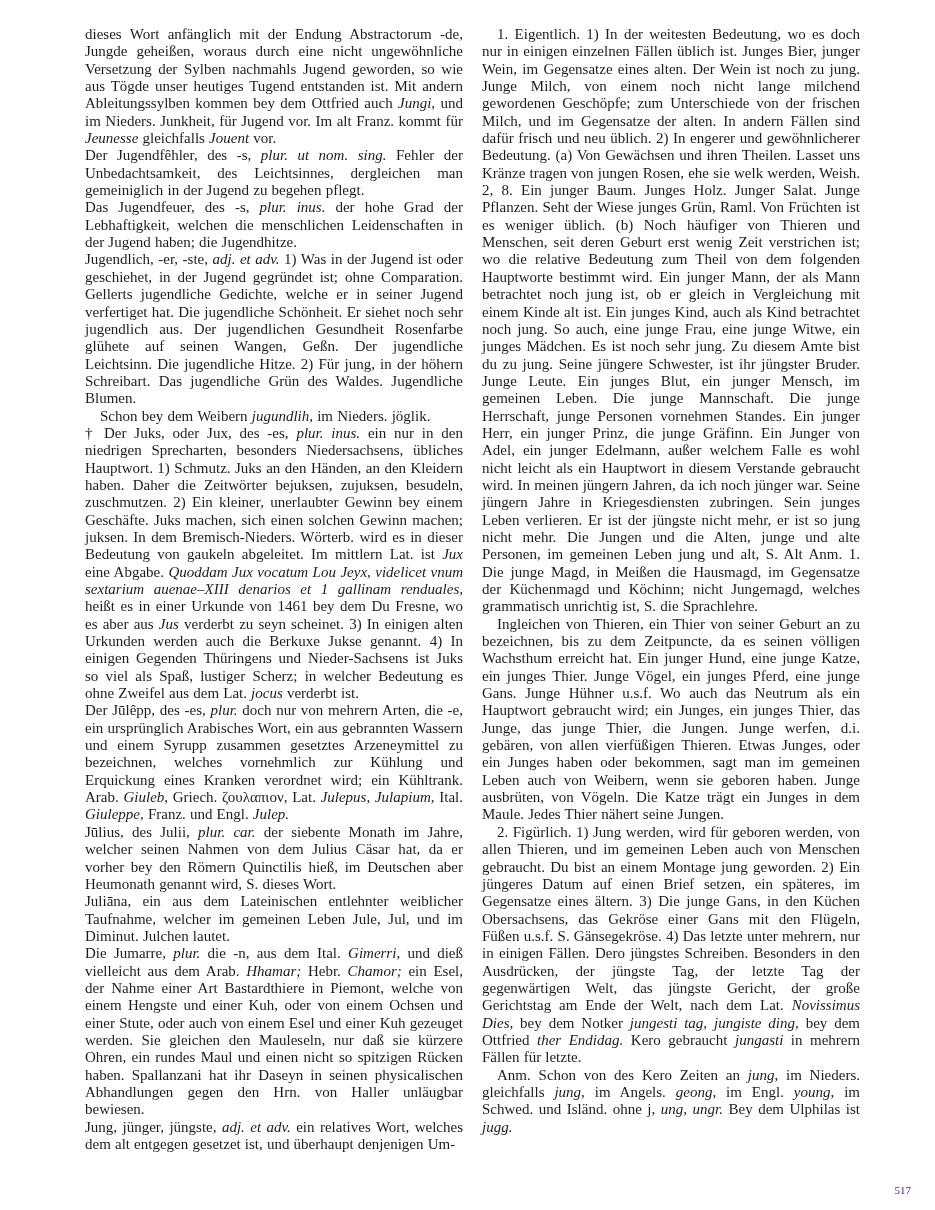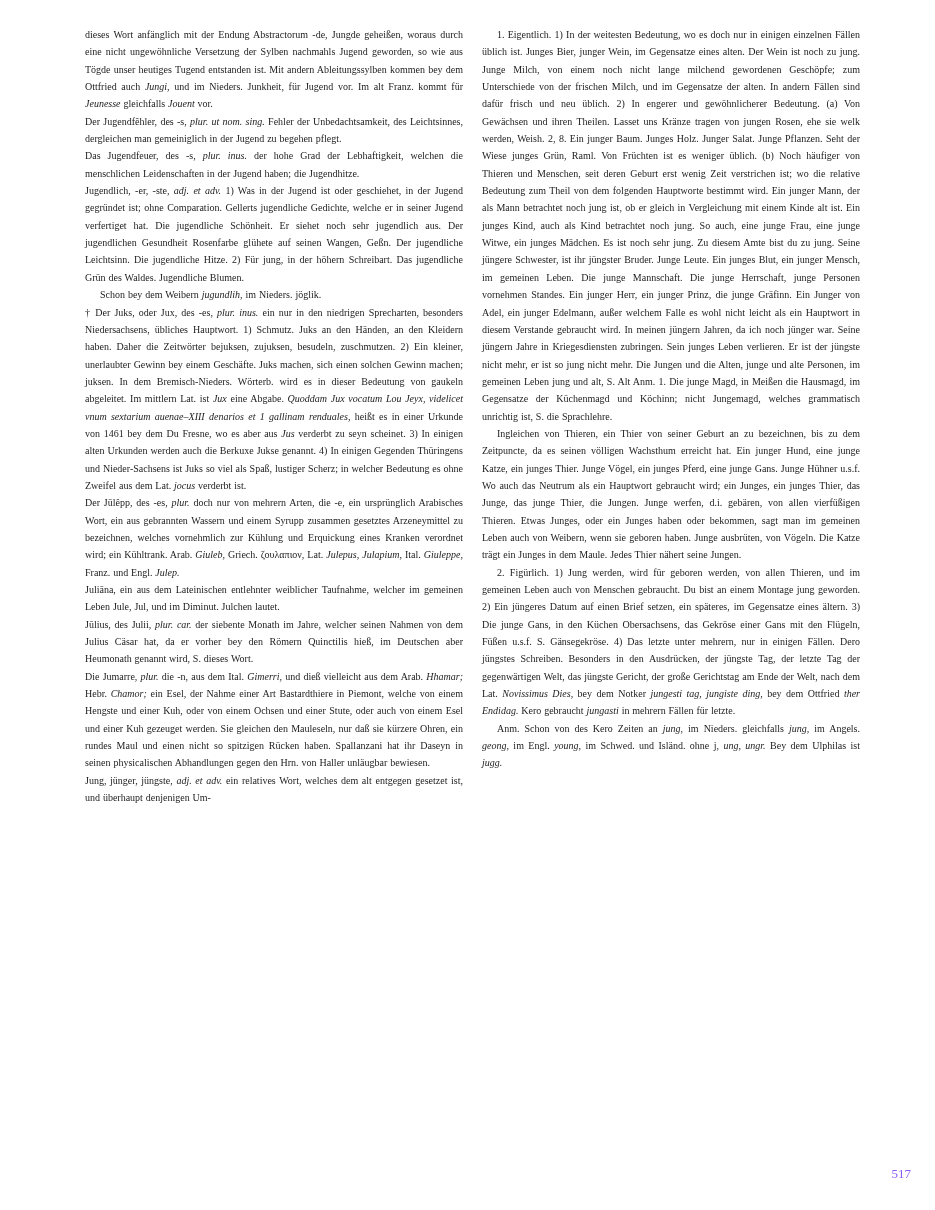--- a/index.html
+++ b/index.html
@@ -20,54 +20,54 @@
     gap: 19px;
     padding: 26px 0 0 85px;
     box-sizing: border-box;
   }
   .col {
     width: 378px;
     flex: 0 0 378px;
   }
   .col p {
     margin: 0;
-    font-size: 10px;
+    font-size: 15px;
     line-height: 17.35px;
     text-align: justify;
     hyphens: auto;
     -webkit-hyphens: auto;
     word-spacing: 0.4px;
   }
   .col p.indent {
     text-indent: 15px;
   }
   .b { font-weight: normal; }
   .i { font-style: italic; }
   .page-number {
     position: absolute;
     right: 24px;
-    bottom: 28px;
-    font-size: 13px;
-    color: #8b5cf6;
+    bottom: 14px;
+    font-size: 11px;
+    color: #4c1d95;
   }
 </style>
 </head>
 <body>
 
 <div class="page">
   <div class="col">
       <p><span>dieses Wort anfänglich mit der Endung Abstractorum -de, Jungde geheißen, woraus durch eine nicht ungewöhnliche Versetzung der Sylben nachmahls Jugend geworden, so wie aus Tögde unser heutiges Tugend entstanden ist. Mit andern Ableitungssylben kommen bey dem Ottfried auch </span><span class="i">Jungi,</span><span> und im Nieders. Junkheit, für Jugend vor. Im alt Franz. kommt für </span><span class="i">Jeunesse</span><span> gleichfalls </span><span class="i">Jouent</span><span> vor.</span></p>
       <p><span class="b">Der Jugendfêhler</span><span>, des -s, </span><span class="i">plur. ut nom. sing.</span><span> Fehler der Unbedachtsamkeit, des Leichtsinnes, dergleichen man gemeiniglich in der Jugend zu begehen pflegt.</span></p>
       <p><span class="b">Das Jugendfeuer</span><span>, des -s, </span><span class="i">plur. inus.</span><span> der hohe Grad der Lebhaftigkeit, welchen die menschlichen Leidenschaften in der Jugend haben; die Jugendhitze.</span></p>
       <p><span class="b">Jugendlich</span><span>, -er, -ste, </span><span class="i">adj. et adv.</span><span> 1) Was in der Jugend ist oder geschiehet, in der Jugend gegründet ist; ohne Comparation. Gellerts jugendliche Gedichte, welche er in seiner Jugend verfertiget hat. Die jugendliche Schönheit. Er siehet noch sehr jugendlich aus. Der jugendlichen Gesundheit Rosenfarbe glühete auf seinen Wangen, Geßn. Der jugendliche Leichtsinn. Die jugendliche Hitze. 2) Für jung, in der höhern Schreibart. Das jugendliche Grün des Waldes. Jugendliche Blumen.</span></p>
       <p class="indent"><span>Schon bey dem Weibern </span><span class="i">jugundlih,</span><span> im Nieders. jöglik.</span></p>
       <p><span>† </span><span class="b">Der Juks</span><span>, oder Jux, des -es, </span><span class="i">plur. inus.</span><span> ein nur in den niedrigen Sprecharten, besonders Niedersachsens, übliches Hauptwort. 1) Schmutz. Juks an den Händen, an den Kleidern haben. Daher die Zeitwörter bejuksen, zujuksen, besudeln, zuschmutzen. 2) Ein kleiner, unerlaubter Gewinn bey einem Geschäfte. Juks machen, sich einen solchen Gewinn machen; juksen. In dem Bremisch-Nieders. Wörterb. wird es in dieser Bedeutung von gaukeln abgeleitet. Im mittlern Lat. ist </span><span class="i">Jux</span><span> eine Abgabe. </span><span class="i">Quoddam Jux vocatum Lou Jeyx, videlicet vnum sextarium auenae–XIII denarios et 1 gallinam renduales,</span><span> heißt es in einer Urkunde von 1461 bey dem Du Fresne, wo es aber aus </span><span class="i">Jus</span><span> verderbt zu seyn scheinet. 3) In einigen alten Urkunden werden auch die Berkuxe Jukse genannt. 4) In einigen Gegenden Thüringens und Nieder-Sachsens ist Juks so viel als Spaß, lustiger Scherz; in welcher Bedeutung es ohne Zweifel aus dem Lat. </span><span class="i">jocus</span><span> verderbt ist.</span></p>
       <p><span class="b">Der Jūlêpp</span><span>, des -es, </span><span class="i">plur.</span><span> doch nur von mehrern Arten, die -e, ein ursprünglich Arabisches Wort, ein aus gebrannten Wassern und einem Syrupp zusammen gesetztes Arzeneymittel zu bezeichnen, welches vornehmlich zur Kühlung und Erquickung eines Kranken verordnet wird; ein Kühltrank. Arab. </span><span class="i">Giuleb,</span><span> Griech. ζουλαπιον, Lat. </span><span class="i">Julepus, Julapium,</span><span> Ital. </span><span class="i">Giuleppe,</span><span> Franz. und Engl. </span><span class="i">Julep.</span></p>
+      <p><span class="b">Jūlius</span><span>, des Julii, </span><span class="i">plur. car.</span><span> der siebente Monath im Jahre, welcher seinen Nahmen von dem Julius Cäsar hat, da er vorher bey den Römern Quinctilis hieß, im Deutschen aber Heumonath genannt wird, S. dieses Wort.</span></p>
       <p><span class="b">Juliāna</span><span>, ein aus dem Lateinischen entlehnter weiblicher Taufnahme, welcher im gemeinen Leben Jule, Jul, und im Diminut. Julchen lautet.</span></p>
-      <p><span class="b">Jūlius</span><span>, des Julii, </span><span class="i">plur. car.</span><span> der siebente Monath im Jahre, welcher seinen Nahmen von dem Julius Cäsar hat, da er vorher bey den Römern Quinctilis hieß, im Deutschen aber Heumonath genannt wird, S. dieses Wort.</span></p>
       <p><span class="b">Die Jumarre</span><span>, </span><span class="i">plur.</span><span> die -n, aus dem Ital. </span><span class="i">Gimerri,</span><span> und dieß vielleicht aus dem Arab. </span><span class="i">Hhamar;</span><span> Hebr. </span><span class="i">Chamor;</span><span> ein Esel, der Nahme einer Art Bastardthiere in Piemont, welche von einem Hengste und einer Kuh, oder von einem Ochsen und einer Stute, oder auch von einem Esel und einer Kuh gezeuget werden. Sie gleichen den Mauleseln, nur daß sie kürzere Ohren, ein rundes Maul und einen nicht so spitzigen Rücken haben. Spallanzani hat ihr Daseyn in seinen physicalischen Abhandlungen gegen den Hrn. von Haller unläugbar bewiesen.</span></p>
       <p><span class="b">Jung</span><span>, jünger, jüngste, </span><span class="i">adj. et adv.</span><span> ein relatives Wort, welches dem alt entgegen gesetzet ist, und überhaupt denjenigen Um-</span></p>
     </div>
   <div class="col">
       <p class="indent"><span>1. Eigentlich. 1) In der weitesten Bedeutung, wo es doch nur in einigen einzelnen Fällen üblich ist. Junges Bier, junger Wein, im Gegensatze eines alten. Der Wein ist noch zu jung. Junge Milch, von einem noch nicht lange milchend gewordenen Geschöpfe; zum Unterschiede von der frischen Milch, und im Gegensatze der alten. In andern Fällen sind dafür frisch und neu üblich. 2) In engerer und gewöhnlicherer Bedeutung. (a) Von Gewächsen und ihren Theilen. Lasset uns Kränze tragen von jungen Rosen, ehe sie welk werden, Weish. 2, 8. Ein junger Baum. Junges Holz. Junger Salat. Junge Pflanzen. Seht der Wiese junges Grün, Raml. Von Früchten ist es weniger üblich. (b) Noch häufiger von Thieren und Menschen, seit deren Geburt erst wenig Zeit verstrichen ist; wo die relative Bedeutung zum Theil von dem folgenden Hauptworte bestimmt wird. Ein junger Mann, der als Mann betrachtet noch jung ist, ob er gleich in Vergleichung mit einem Kinde alt ist. Ein junges Kind, auch als Kind betrachtet noch jung. So auch, eine junge Frau, eine junge Witwe, ein junges Mädchen. Es ist noch sehr jung. Zu diesem Amte bist du zu jung. Seine jüngere Schwester, ist ihr jüngster Bruder. Junge Leute. Ein junges Blut, ein junger Mensch, im gemeinen Leben. Die junge Mannschaft. Die junge Herrschaft, junge Personen vornehmen Standes. Ein junger Herr, ein junger Prinz, die junge Gräfinn. Ein Junger von Adel, ein junger Edelmann, außer welchem Falle es wohl nicht leicht als ein Hauptwort in diesem Verstande gebraucht wird. In meinen jüngern Jahren, da ich noch jünger war. Seine jüngern Jahre in Kriegesdiensten zubringen. Sein junges Leben verlieren. Er ist der jüngste nicht mehr, er ist so jung nicht mehr. Die Jungen und die Alten, junge und alte Personen, im gemeinen Leben jung und alt, S. Alt Anm. 1. Die junge Magd, in Meißen die Hausmagd, im Gegensatze der Küchenmagd und Köchinn; nicht Jungemagd, welches grammatisch unrichtig ist, S. die Sprachlehre.</span></p>
       <p class="indent"><span>Ingleichen von Thieren, ein Thier von seiner Geburt an zu bezeichnen, bis zu dem Zeitpuncte, da es seinen völligen Wachsthum erreicht hat. Ein junger Hund, eine junge Katze, ein junges Thier. Junge Vögel, ein junges Pferd, eine junge Gans. Junge Hühner u.s.f. Wo auch das Neutrum als ein Hauptwort gebraucht wird; ein Junges, ein junges Thier, das Junge, das junge Thier, die Jungen. Junge werfen, d.i. gebären, von allen vierfüßigen Thieren. Etwas Junges, oder ein Junges haben oder bekommen, sagt man im gemeinen Leben auch von Weibern, wenn sie geboren haben. Junge ausbrüten, von Vögeln. Die Katze trägt ein Junges in dem Maule. Jedes Thier nähert seine Jungen.</span></p>
       <p class="indent"><span>2. Figürlich. 1) Jung werden, wird für geboren werden, von allen Thieren, und im gemeinen Leben auch von Menschen gebraucht. Du bist an einem Montage jung geworden. 2) Ein jüngeres Datum auf einen Brief setzen, ein späteres, im Gegensatze eines ältern. 3) Die junge Gans, in den Küchen Obersachsens, das Gekröse einer Gans mit den Flügeln, Füßen u.s.f. S. Gänsegekröse. 4) Das letzte unter mehrern, nur in einigen Fällen. Dero jüngstes Schreiben. Besonders in den Ausdrücken, der jüngste Tag, der letzte Tag der gegenwärtigen Welt, das jüngste Gericht, der große Gerichtstag am Ende der Welt, nach dem Lat. </span><span class="i">Novissimus Dies,</span><span> bey dem Notker </span><span class="i">jungesti tag, jungiste ding,</span><span> bey dem Ottfried </span><span class="i">ther Endidag.</span><span> Kero gebraucht </span><span class="i">jungasti</span><span> in mehrern Fällen für letzte.</span></p>
       <p class="indent"><span>Anm. Schon von des Kero Zeiten an </span><span class="i">jung</span><span>, im Nieders. gleichfalls </span><span class="i">jung</span><span>, im Angels. </span><span class="i">geong</span><span>, im Engl. </span><span class="i">young</span><span>, im Schwed. und Isländ. ohne j, </span><span class="i">ung, ungr.</span><span> Bey dem Ulphilas ist </span><span class="i">jugg.</span></p>
     </div>
 </div>

